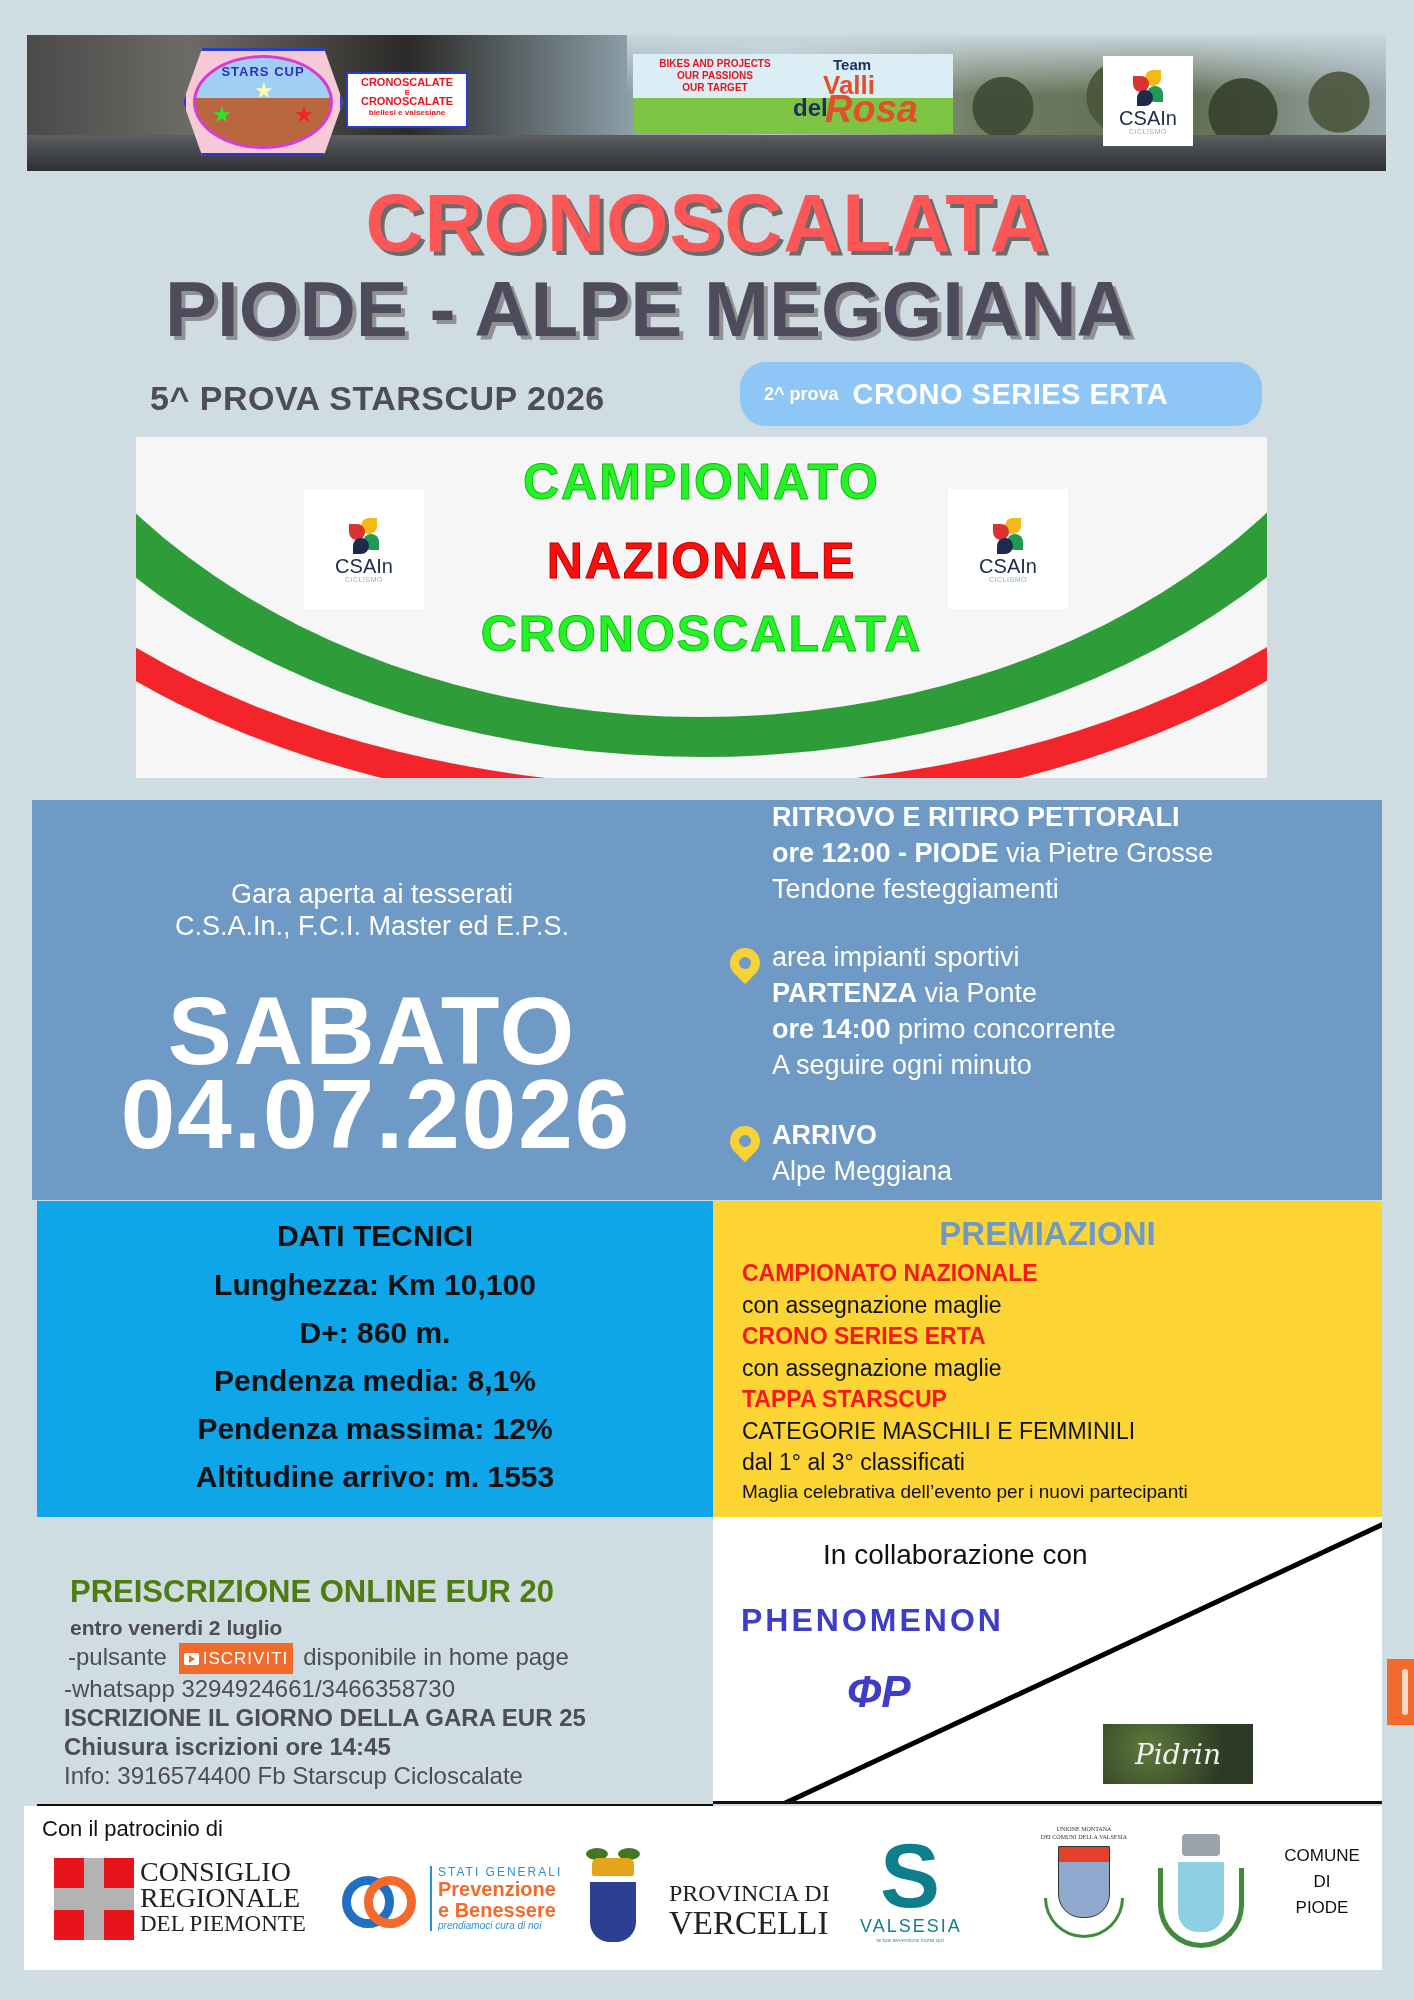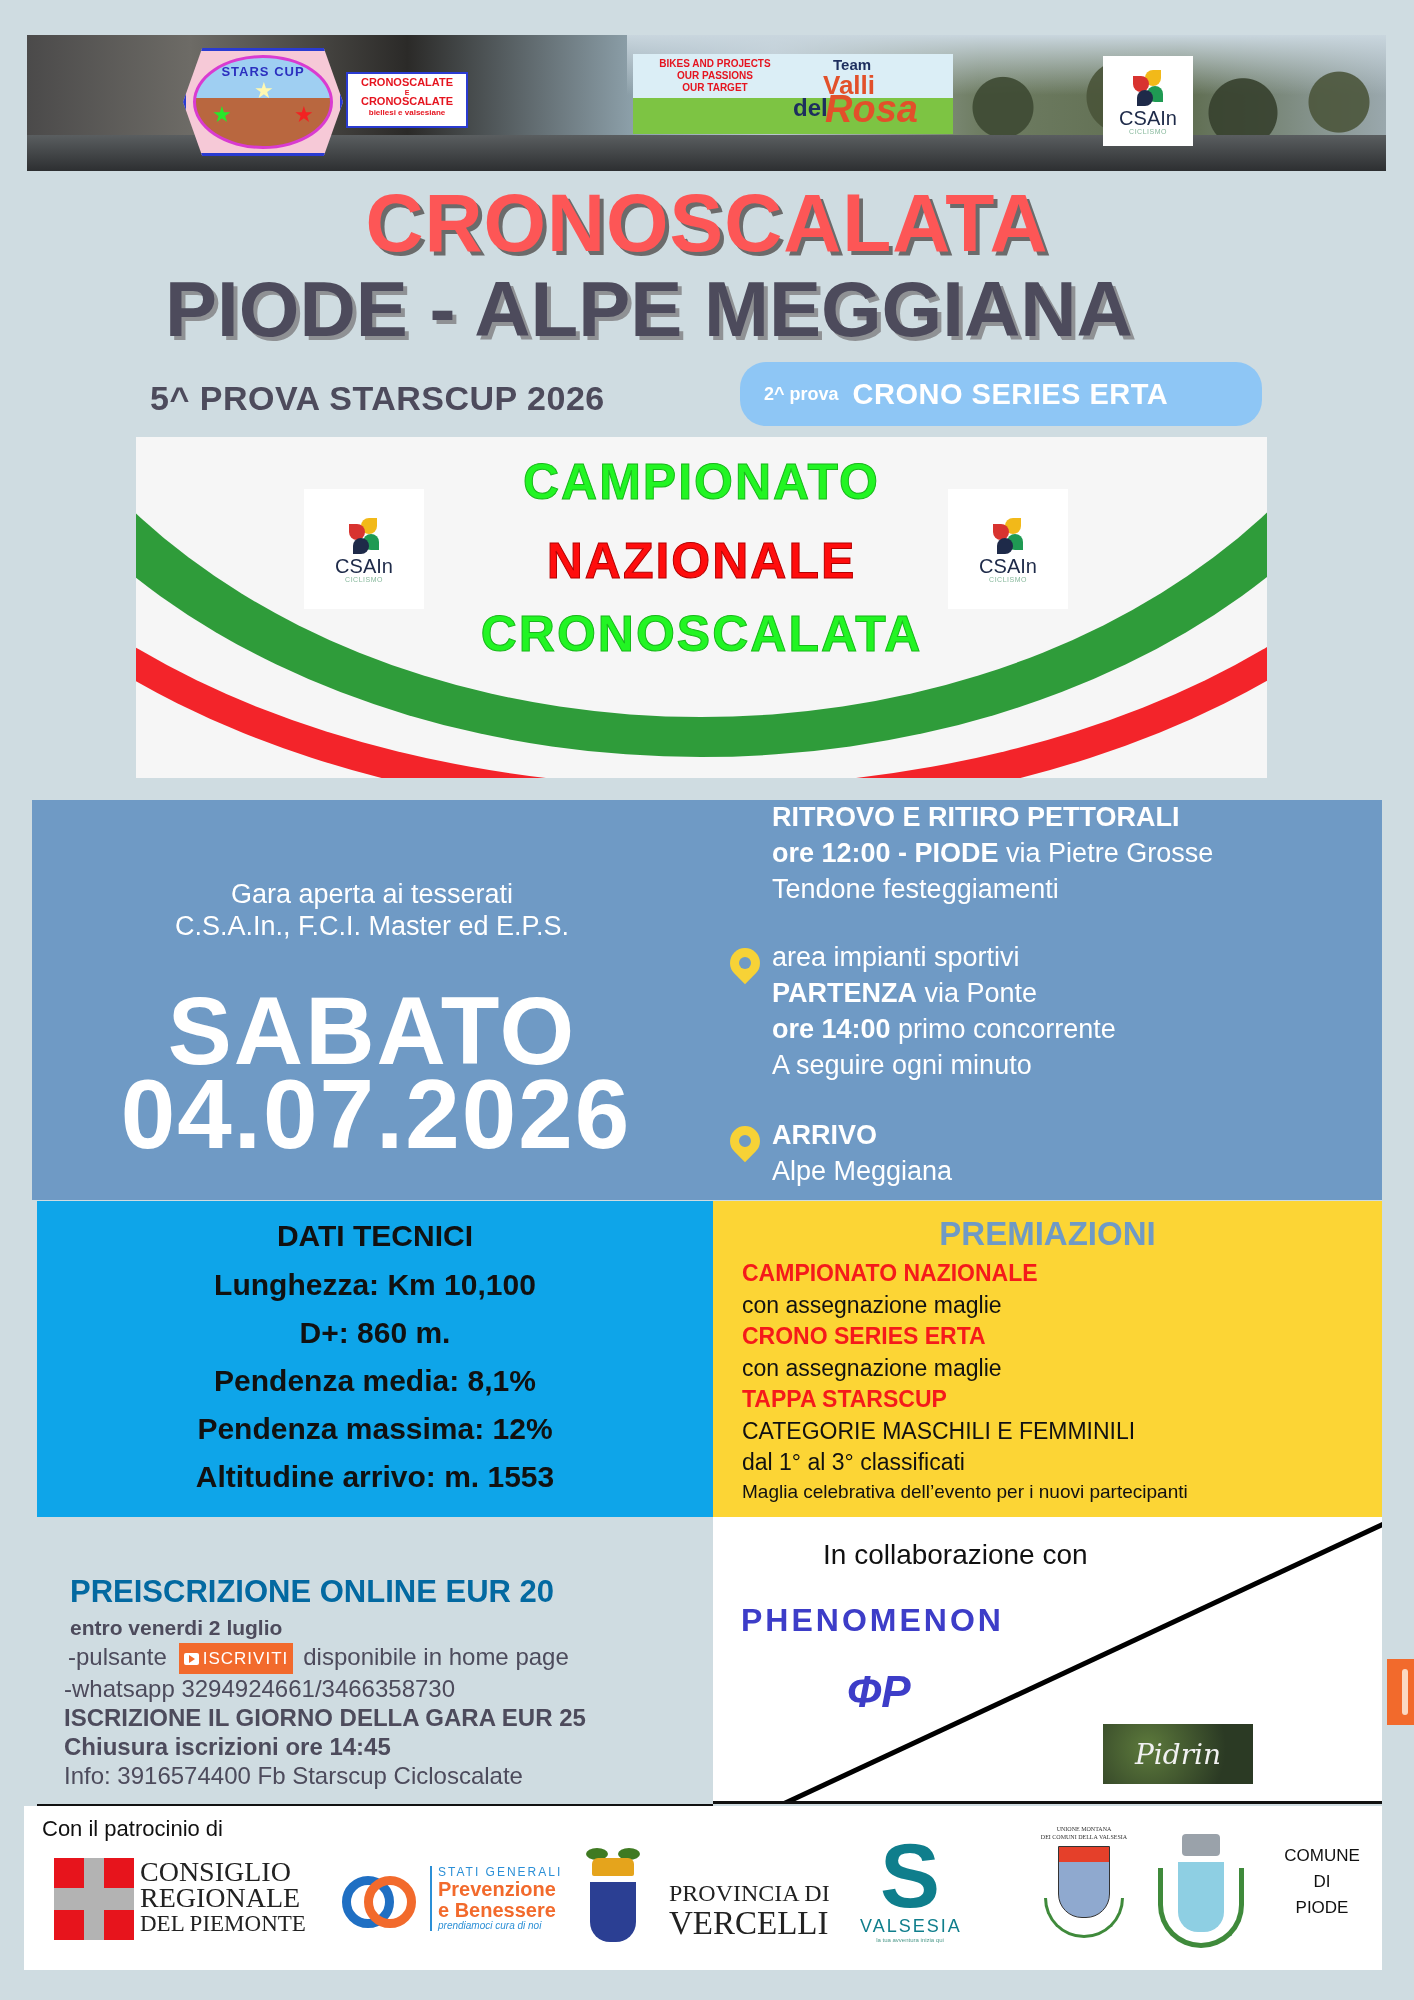--- a/index.html
+++ b/index.html
@@ -110,21 +110,21 @@
   .dati .row { font-size: 30px; margin-top: 15px; line-height: 33px; }
   .prem { position: absolute; left: 713px; top: 1201px; width: 669px; height: 316px; background: #fcd535; }
   .prem .h { position: absolute; left: 0; width: 100%; text-align: center; top: 14px; font-size: 33px;
     font-weight: bold; color: #6f9ac5; }
   .prem .lines { position: absolute; left: 29px; top: 57px; font-size: 23px; line-height: 31.5px; color: #111; }
   .prem .lines .red { color: #f51a1a; font-weight: bold; }
   .prem .lines .small { font-size: 19px; line-height: 26px; }
 
   
   .iscr { position: absolute; left: 37px; top: 1517px; width: 676px; height: 285px; }
-  .iscr .h { position: absolute; left: 33px; top: 57px; font-size: 31px; font-weight: bold; color: #0369a1; }
+  .iscr .h { position: absolute; left: 33px; top: 57px; font-size: 31px; font-weight: bold; color: #4d7c0f; }
   .iscr .lines { position: absolute; left: 27px; top: 96px; color: #4d4b5c; font-size: 24px; line-height: 29px; }
   .iscr .lines .b { font-weight: bold; }
   .iscr .lines .bs { font-weight: bold; font-size: 21px; }
   .iscriviti { display: inline-flex; align-items: center; gap: 4px; background: #f26a2c; color: #fff;
     font-size: 17px; padding: 1px 5px; margin: 0 10px 0 12px; vertical-align: middle; letter-spacing: 1px; }
   .iscriviti .play { width: 15px; height: 12px; background: #fff; border-radius: 2px; position: relative; }
   .iscriviti .play::after { content: ""; position: absolute; left: 5px; top: 2px; border-left: 6px solid #f26a2c;
     border-top: 4px solid transparent; border-bottom: 4px solid transparent; }
 
   .collab { position: absolute; left: 713px; top: 1517px; width: 669px; height: 285px; background: #fff; overflow: hidden; }

